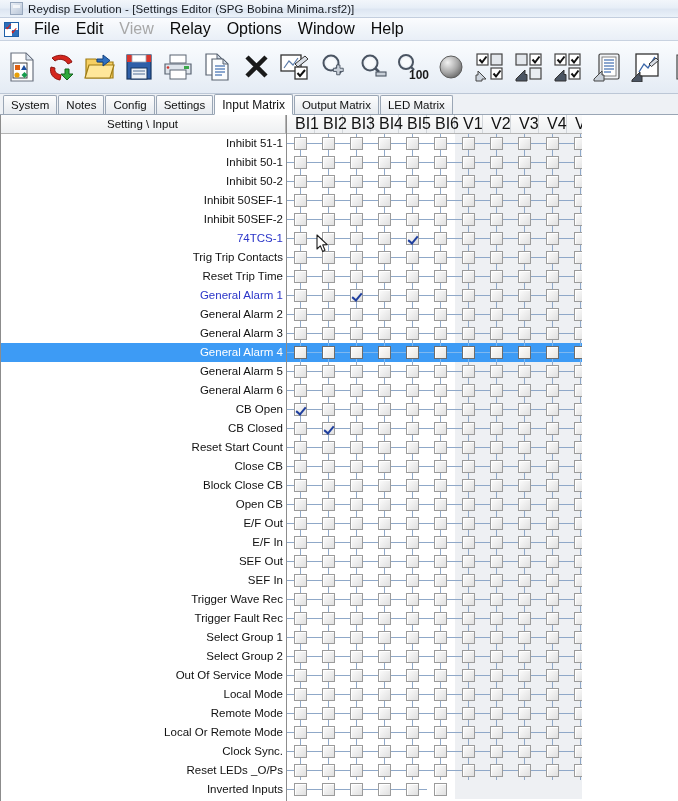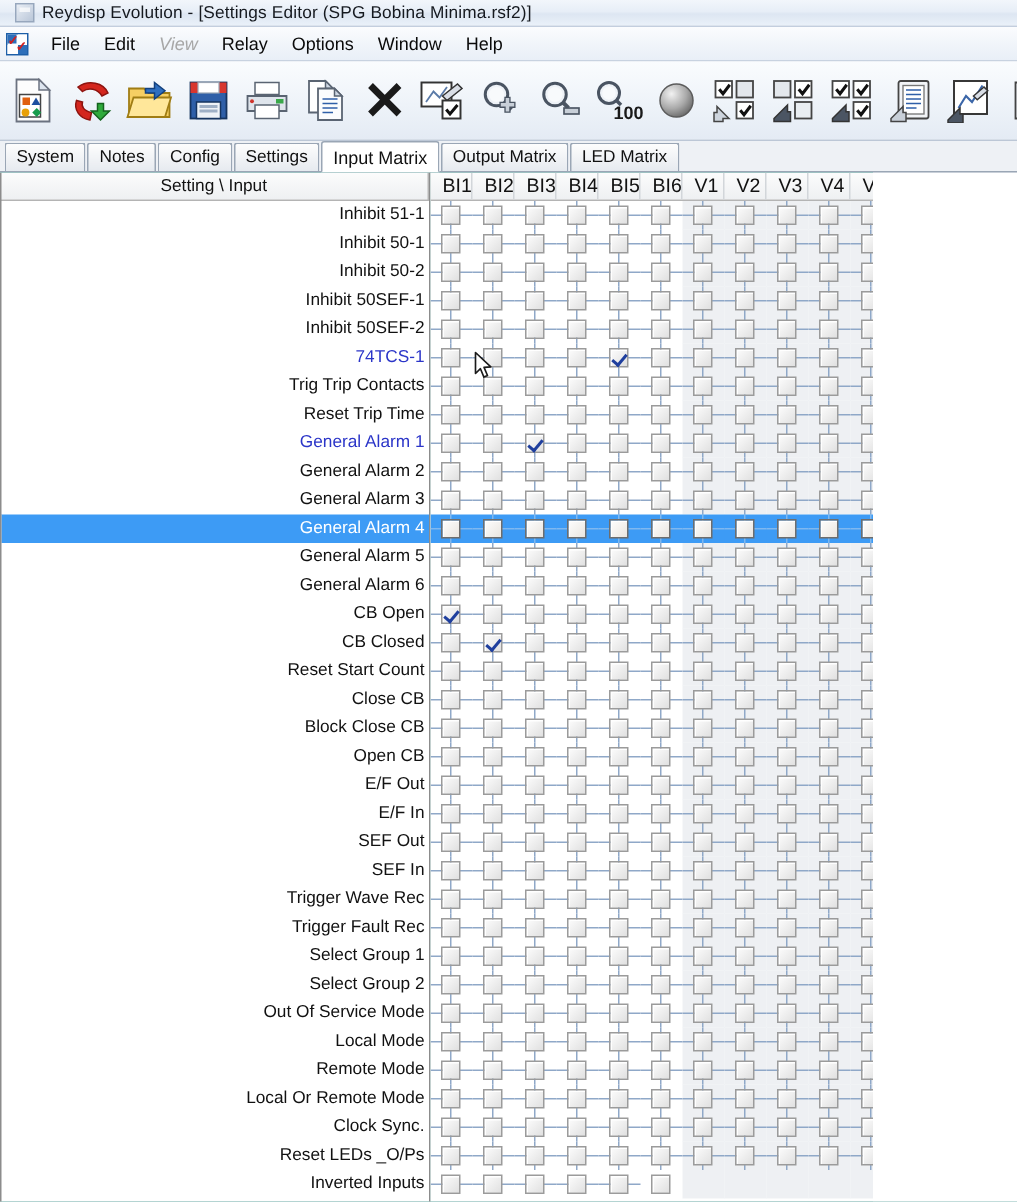--- a/index.html
+++ b/index.html
@@ -51,24 +51,24 @@
   .mdi-icon .q { position: absolute; width: 6px; height: 6px; }
   .mdi-icon .q1 { left:0; top:0; background:#2d6fba; }
   .mdi-icon .q2 { right:0; top:0; background:#ffffff; }
   .mdi-icon .q3 { left:0; bottom:0; background:#ffffff; }
   .mdi-icon .q4 { right:0; bottom:0; background:#2d6fba; }
   .mdi-icon .ck { position:absolute; color:#d02020; font-size:9px; line-height:9px;
                   right:0px; bottom:0px; font-weight:bold; }
   .mdi-icon .ck2 { position:absolute; color:#d02020; font-size:9px; line-height:9px;
                   left:0px; top:0px; font-weight:bold; }
   .menu-item {
-    font-size: 12px; color: #0a0a0a; padding: 2px 8px; cursor: default;
+    font-size: 16px; color: #0a0a0a; padding: 2px 8px; cursor: default;
     white-space: nowrap;
   }
-  .menu-item.disabled { color: #a7a7a7; font-style: italic; }
+  .menu-item.disabled { color: #a7a7a7; }
 
   
   #toolbar {
     height: 53px;
     background: linear-gradient(to bottom, #fafcfe 0%, #eef3f9 55%, #e4ebf4 100%);
     border-bottom: 1px solid #bcc7d6;
     display: flex; align-items: center;
     padding-left: 2px;
     overflow: hidden;
   }
@@ -160,22 +160,22 @@
     overflow: hidden;
   }
   #colhdr {
     height: 19px;
     display: flex;
     border-bottom: 1px solid #b4b4b4;
     background: linear-gradient(to bottom, #fcfcfc, #eef0f2);
   }
   .chd {
     width: 28px; flex: 0 0 28px;
-    font-size: 13px; color: #111;
-    text-align: left; line-height: 18px;
+    font-size: 16px; color: #111;
+    text-align: right; line-height: 18px;
     border-right: 1px solid #d2d6da;
     cursor: default;
     padding-left: 8px;
   }
   #gridbody { position: relative; }
   .grow {
     height: 19px;
     display: flex;
     position: relative;
   }

